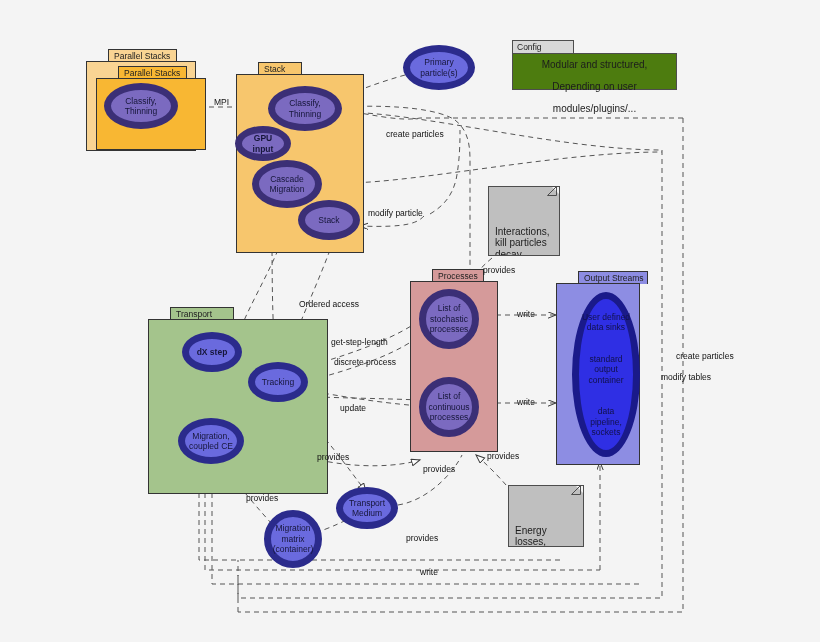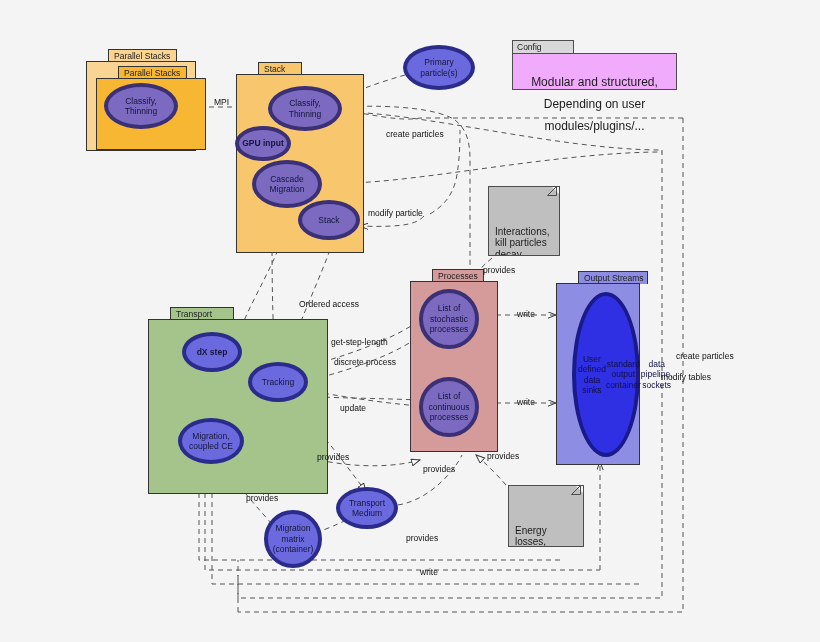--- a/index.html
+++ b/index.html
@@ -39,21 +39,21 @@
     padding: 0 4px 0 5px;
     white-space: nowrap;
     overflow: hidden;
     margin-left: 22px;
   }
   
   .node {
     position: absolute;
     box-sizing: border-box;
     border-radius: 50%;
-    border: 4px solid #0c4a6e;
+    border: 7px solid #0c4a6e;
     display: flex;
     align-items: center;
     justify-content: center;
     text-align: center;
     font-size: 8.5px;
     line-height: 10.5px;
     color: #16163a;
     white-space: pre-line;
     padding: 2px;
   }
@@ -84,27 +84,27 @@
   .note .foldline {
     position: absolute;
     right: -1px; top: -1px;
     width: 13px; height: 13px;
     pointer-events: none;
   }
   
   .cfg-body {
     position: absolute;
     box-sizing: border-box;
-    background: #f0abfc;
+    background: #4d7c0f;
     border: 1px solid #4d4d4d;
-    font-size: 12px;
+    font-size: 10px;
     line-height: 22px;
     color: #1c1c1c;
     text-align: center;
-    padding-top: 17px;
+    padding-top: 0;
   }
   .cfg-tab {
     position: absolute;
     box-sizing: border-box;
     background: #d8d8d8;
     border: 1px solid #4d4d4d;
     border-bottom: none;
     font-size: 8.5px;
     line-height: 13px;
     color: #1c1c1c;
@@ -321,21 +321,21 @@
     <span>List of
 continuous
 processes</span>
   </div>
 
   <div class="pkg-tab" style="left:556px; top:271px; width:70px; height:13px; background:#8d8de3;">
     <span>Output Streams</span>
   </div>
   <div class="pkg" style="left:556px; top:283px; width:84px; height:182px; background:#8d8de3;"></div>
 
-  <div class="node bright" style="left:572px; top:292px; width:68px; height:165px; justify-content:space-around;">
+  <div class="node bright" style="left:572px; top:292px; width:68px; height:165px; flex-direction:column; justify-content:space-around;">
     <span>User defined
 data sinks</span>
     <span>standard output
 container</span>
     <span>data pipeline,
 sockets</span>
   </div>
 
   <div class="elabel" style="left:214px; top:97px;">MPI</div>
   <div class="elabel" style="left:386px; top:129px;">create particles</div>

